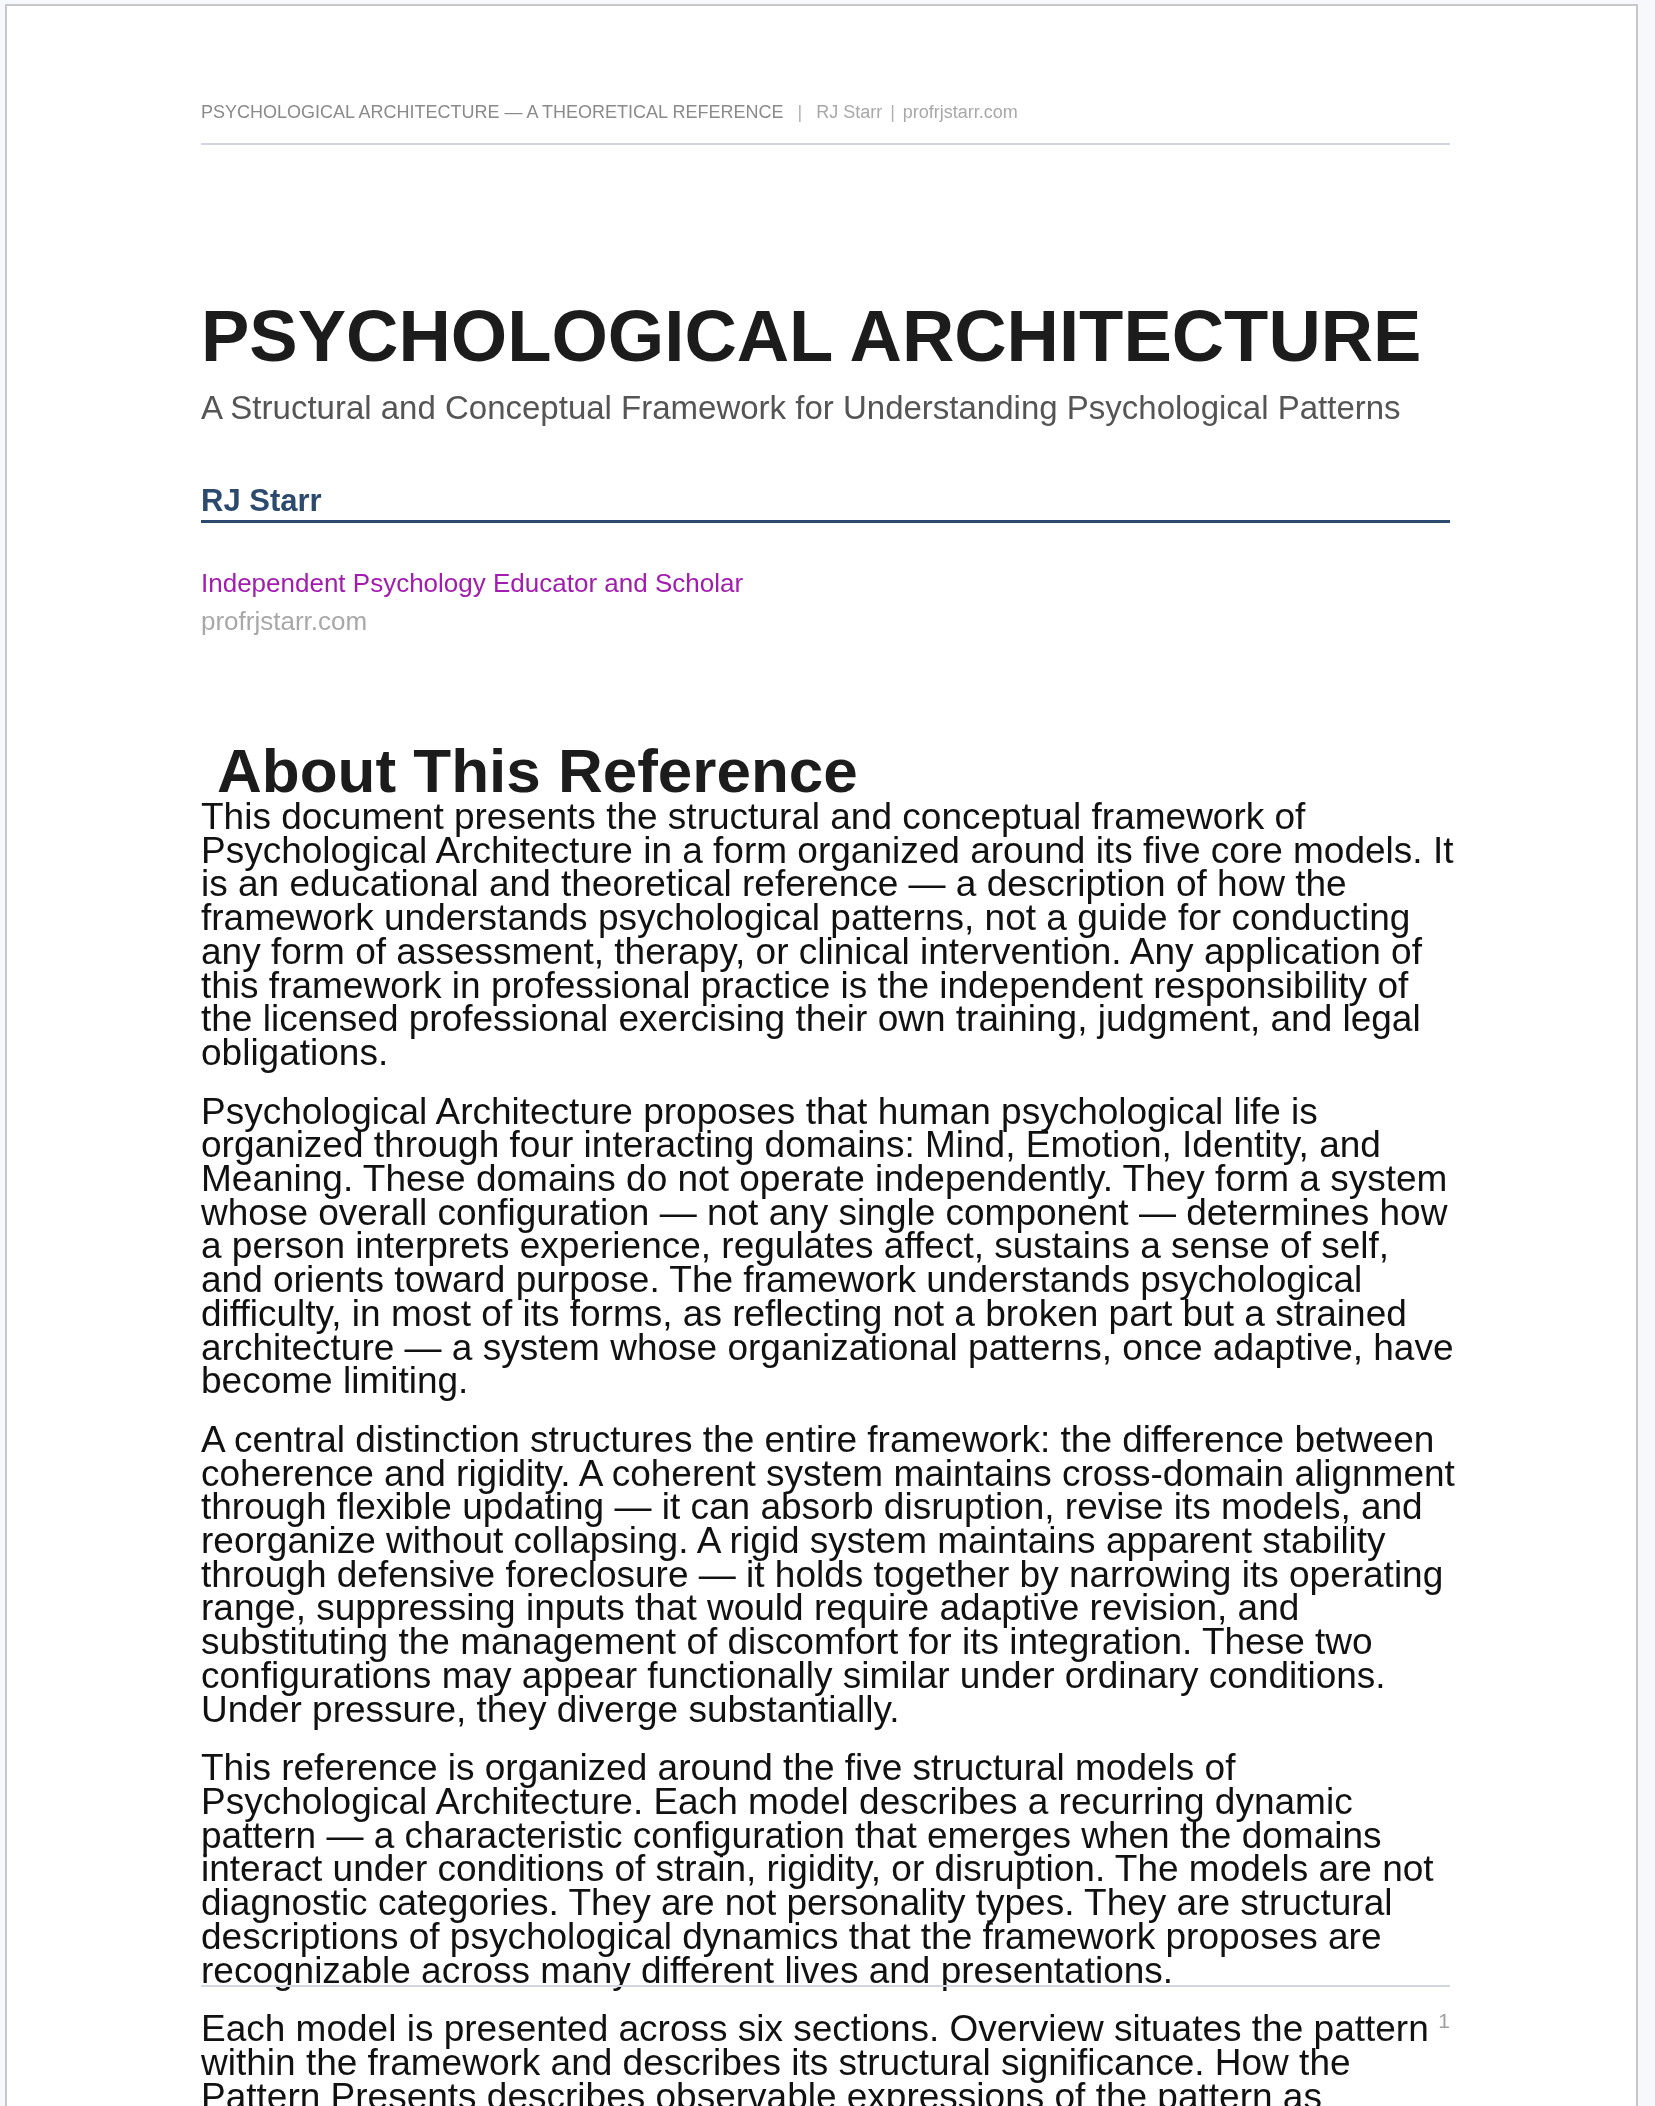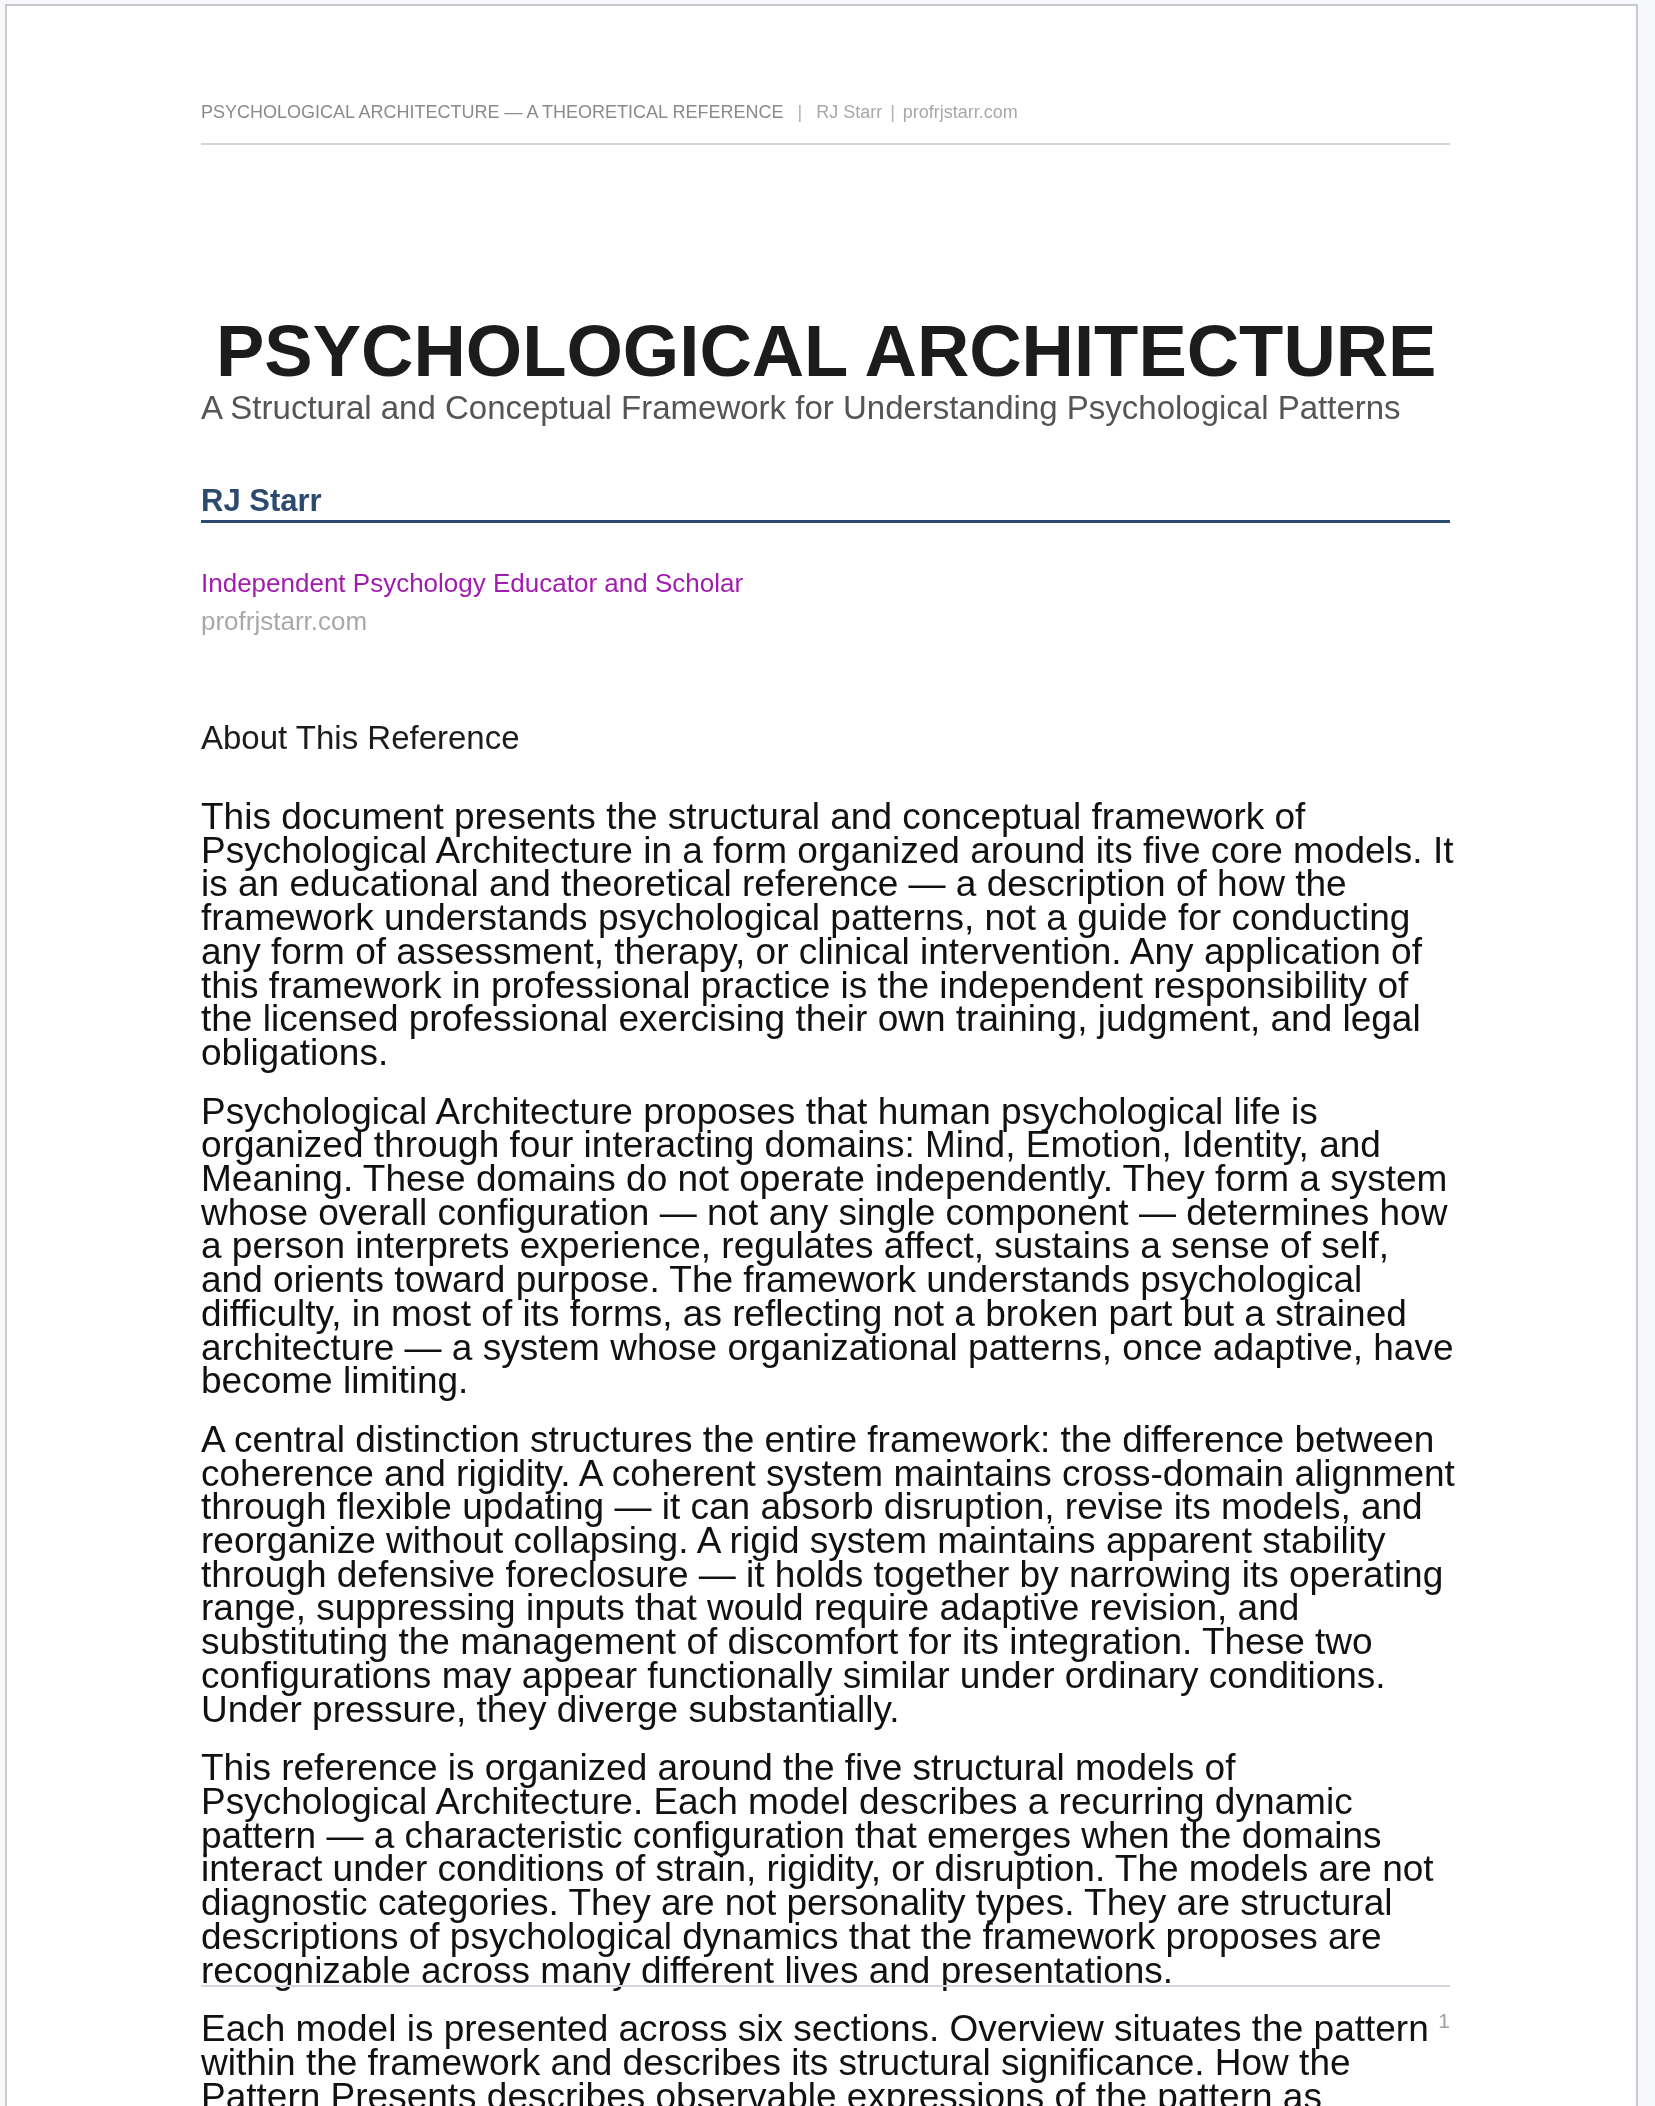--- a/index.html
+++ b/index.html
@@ -25,21 +25,21 @@
     letter-spacing: 0px;
   }
   .running-header .sep { color: #b0b0b0; padding: 0 14px; }
   .running-header .sep2 { color: #b0b0b0; padding: 0 8px; }
   .running-header .muted { color: #a8a8a8; }
   .header-rule {
     position: absolute; top: 137px; left: 0; width: 1249px; height: 2px;
     background: #d2d6de;
   }
   .title {
-    position: absolute; top: 294px; left: 0; margin: 15px;
+    position: absolute; top: 294px; left: 0; margin: 0;
     font-size: 72.5px; font-weight: bold; color: #1c1c1c;
     letter-spacing: 0px; white-space: nowrap; line-height: 1;
   }
   .subtitle {
     position: absolute; top: 382px; left: 0; width: 1249px; margin: 0;
     font-size: 33px; font-weight: normal; color: #555555; line-height: 40px;
   }
   .author {
     position: absolute; top: 476px; left: 0; margin: 0;
     font-size: 31px; font-weight: bold; color: #2c4a6e; line-height: 1.2;
@@ -50,22 +50,22 @@
   }
   .affiliation {
     position: absolute; top: 562px; left: 0;
     font-size: 26px; color: #a21caf; line-height: 1.2;
   }
   .website {
     position: absolute; top: 600px; left: 0;
     font-size: 26px; color: #a8a8a8; line-height: 1.2;
   }
   .section-heading {
-    position: absolute; top: 712px; left: 0; margin: 0;
-    font-size: 33px; font-weight: normal; color: #1c1c1c; line-height: 1.2;
+    position: absolute; top: 712px; left: 0; margin: 16px;
+    font-size: 62px; font-weight: bold; color: #1c1c1c; line-height: 1.2;
   }
   .body-text {
     position: absolute; top: 794px; left: 0; width: 1254px;
   }
   .body-text p {
     margin: 0 0 25px 0;
     font-size: 37px; line-height: 33.7px; color: #111111;
   }
   .footer-rule {
     position: absolute; top: 1979px; left: 0; width: 1249px; height: 2px;

